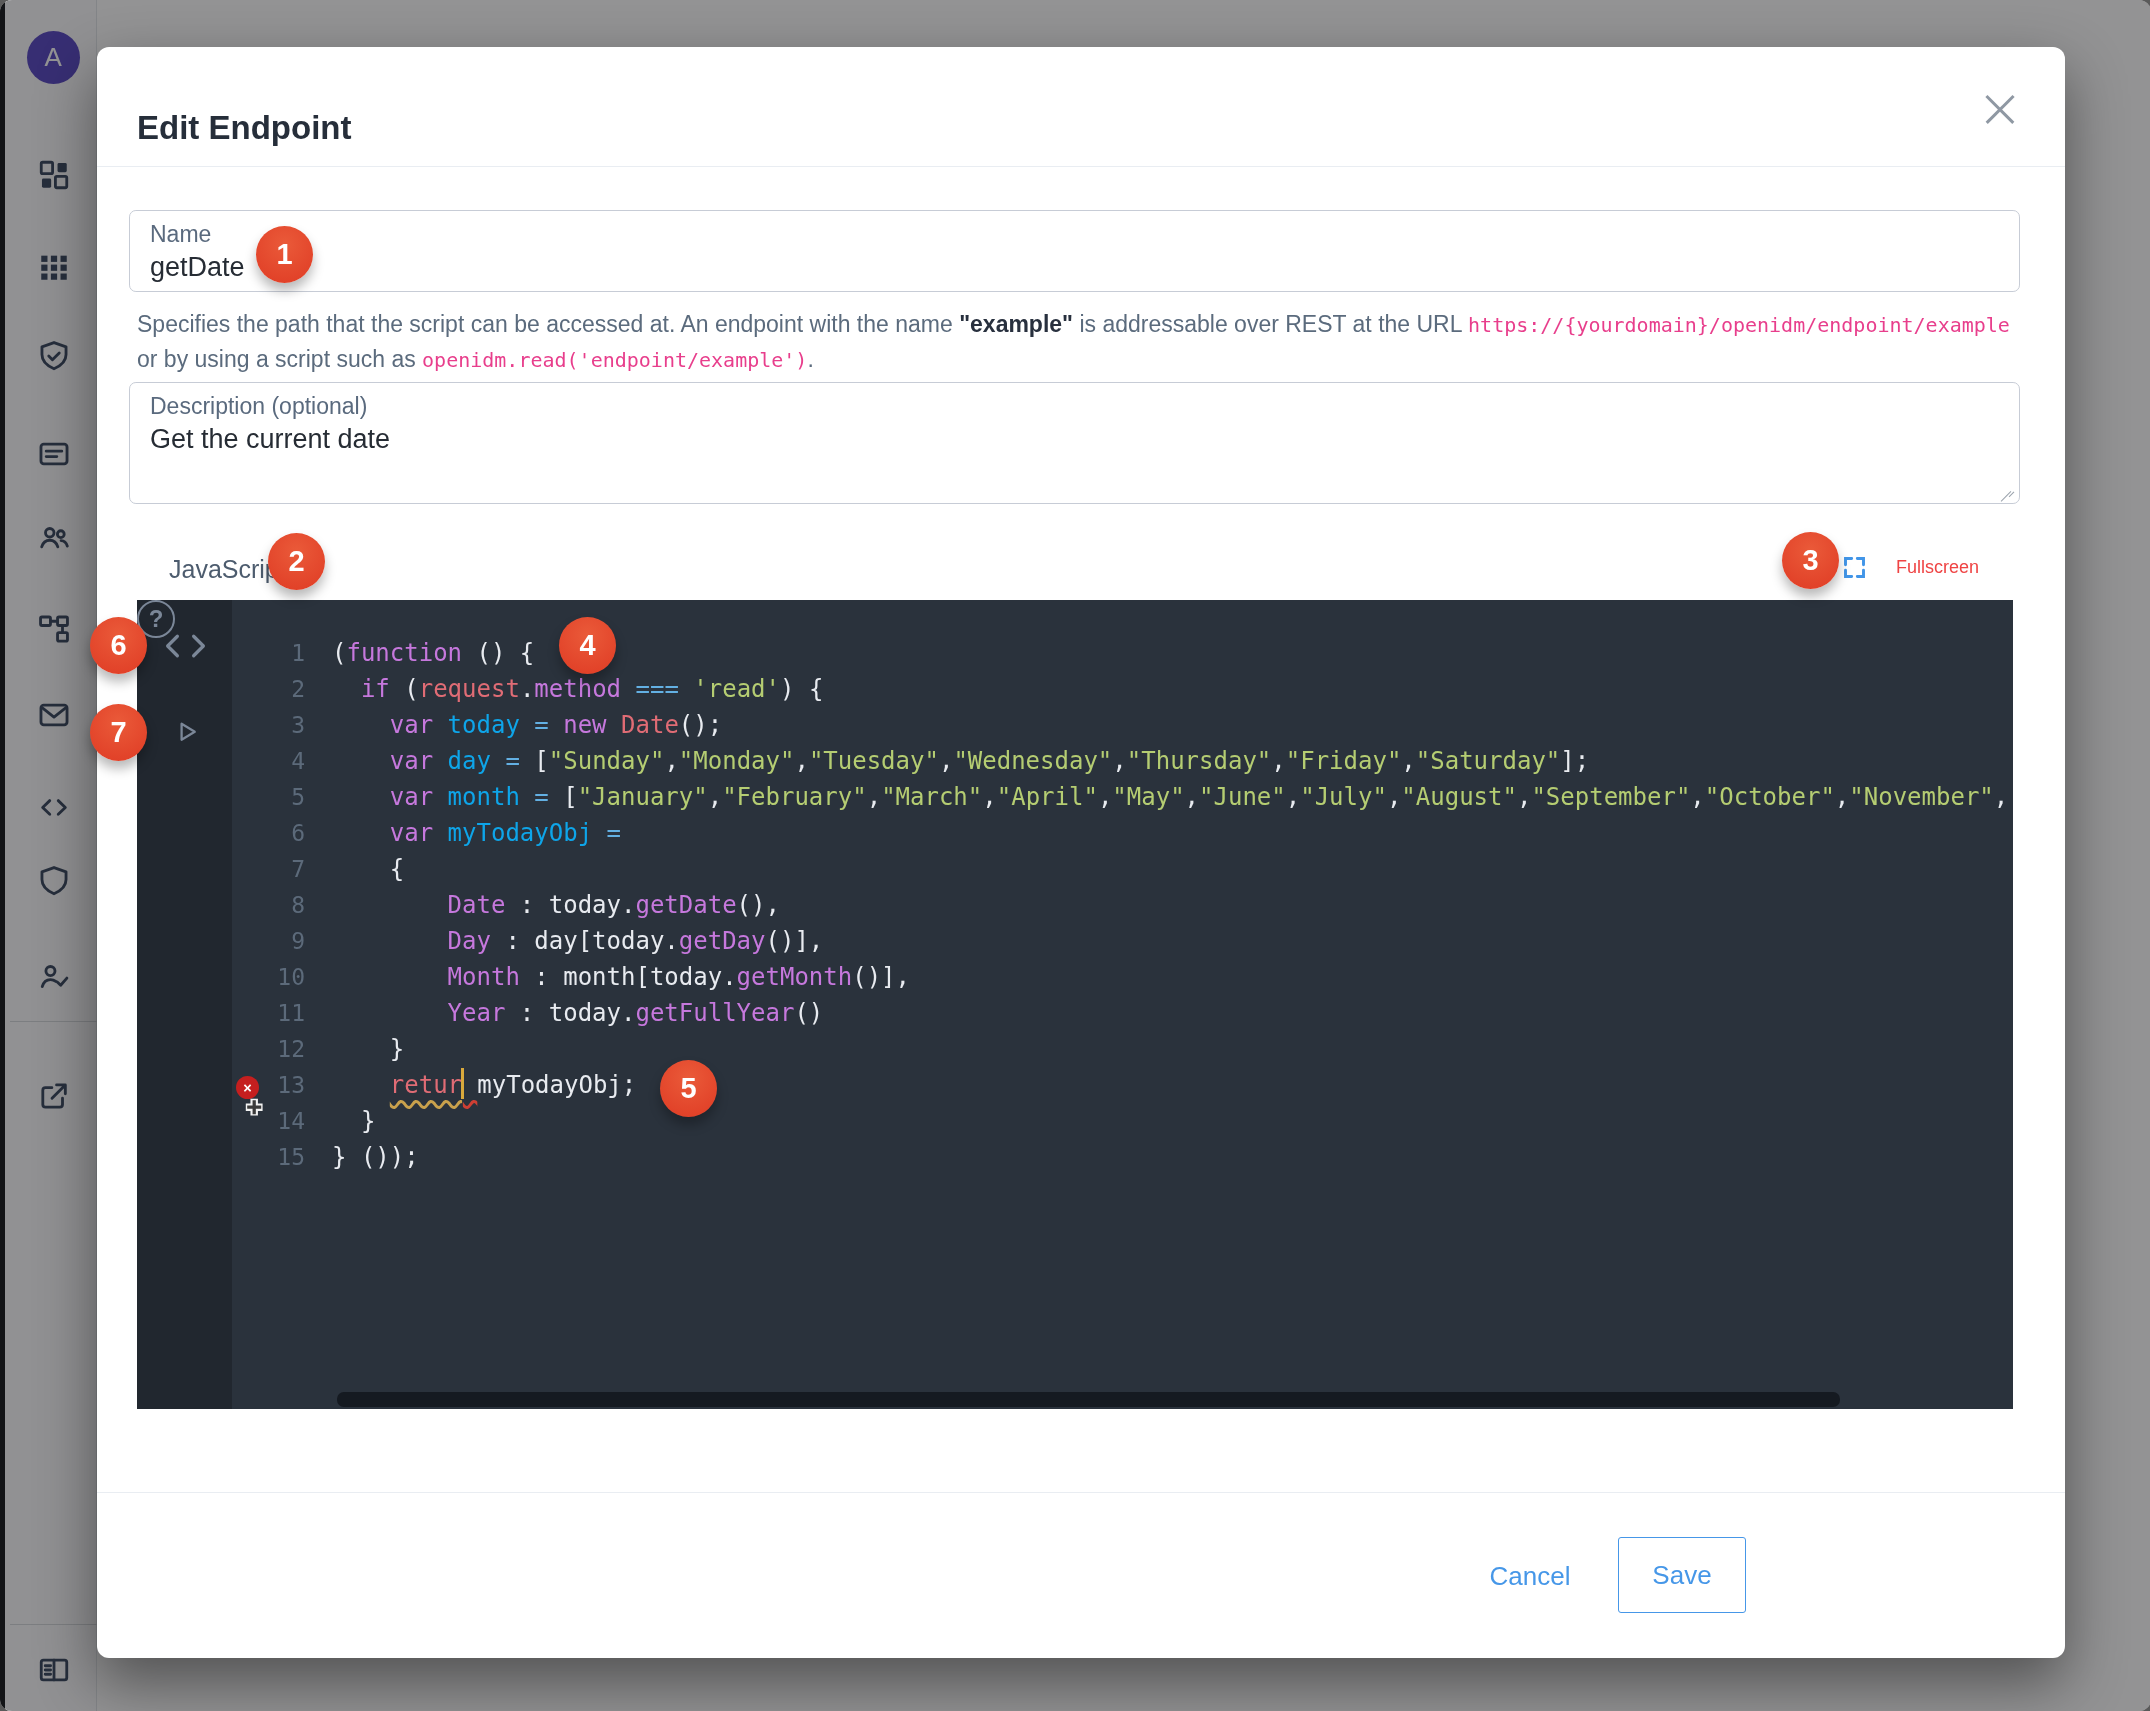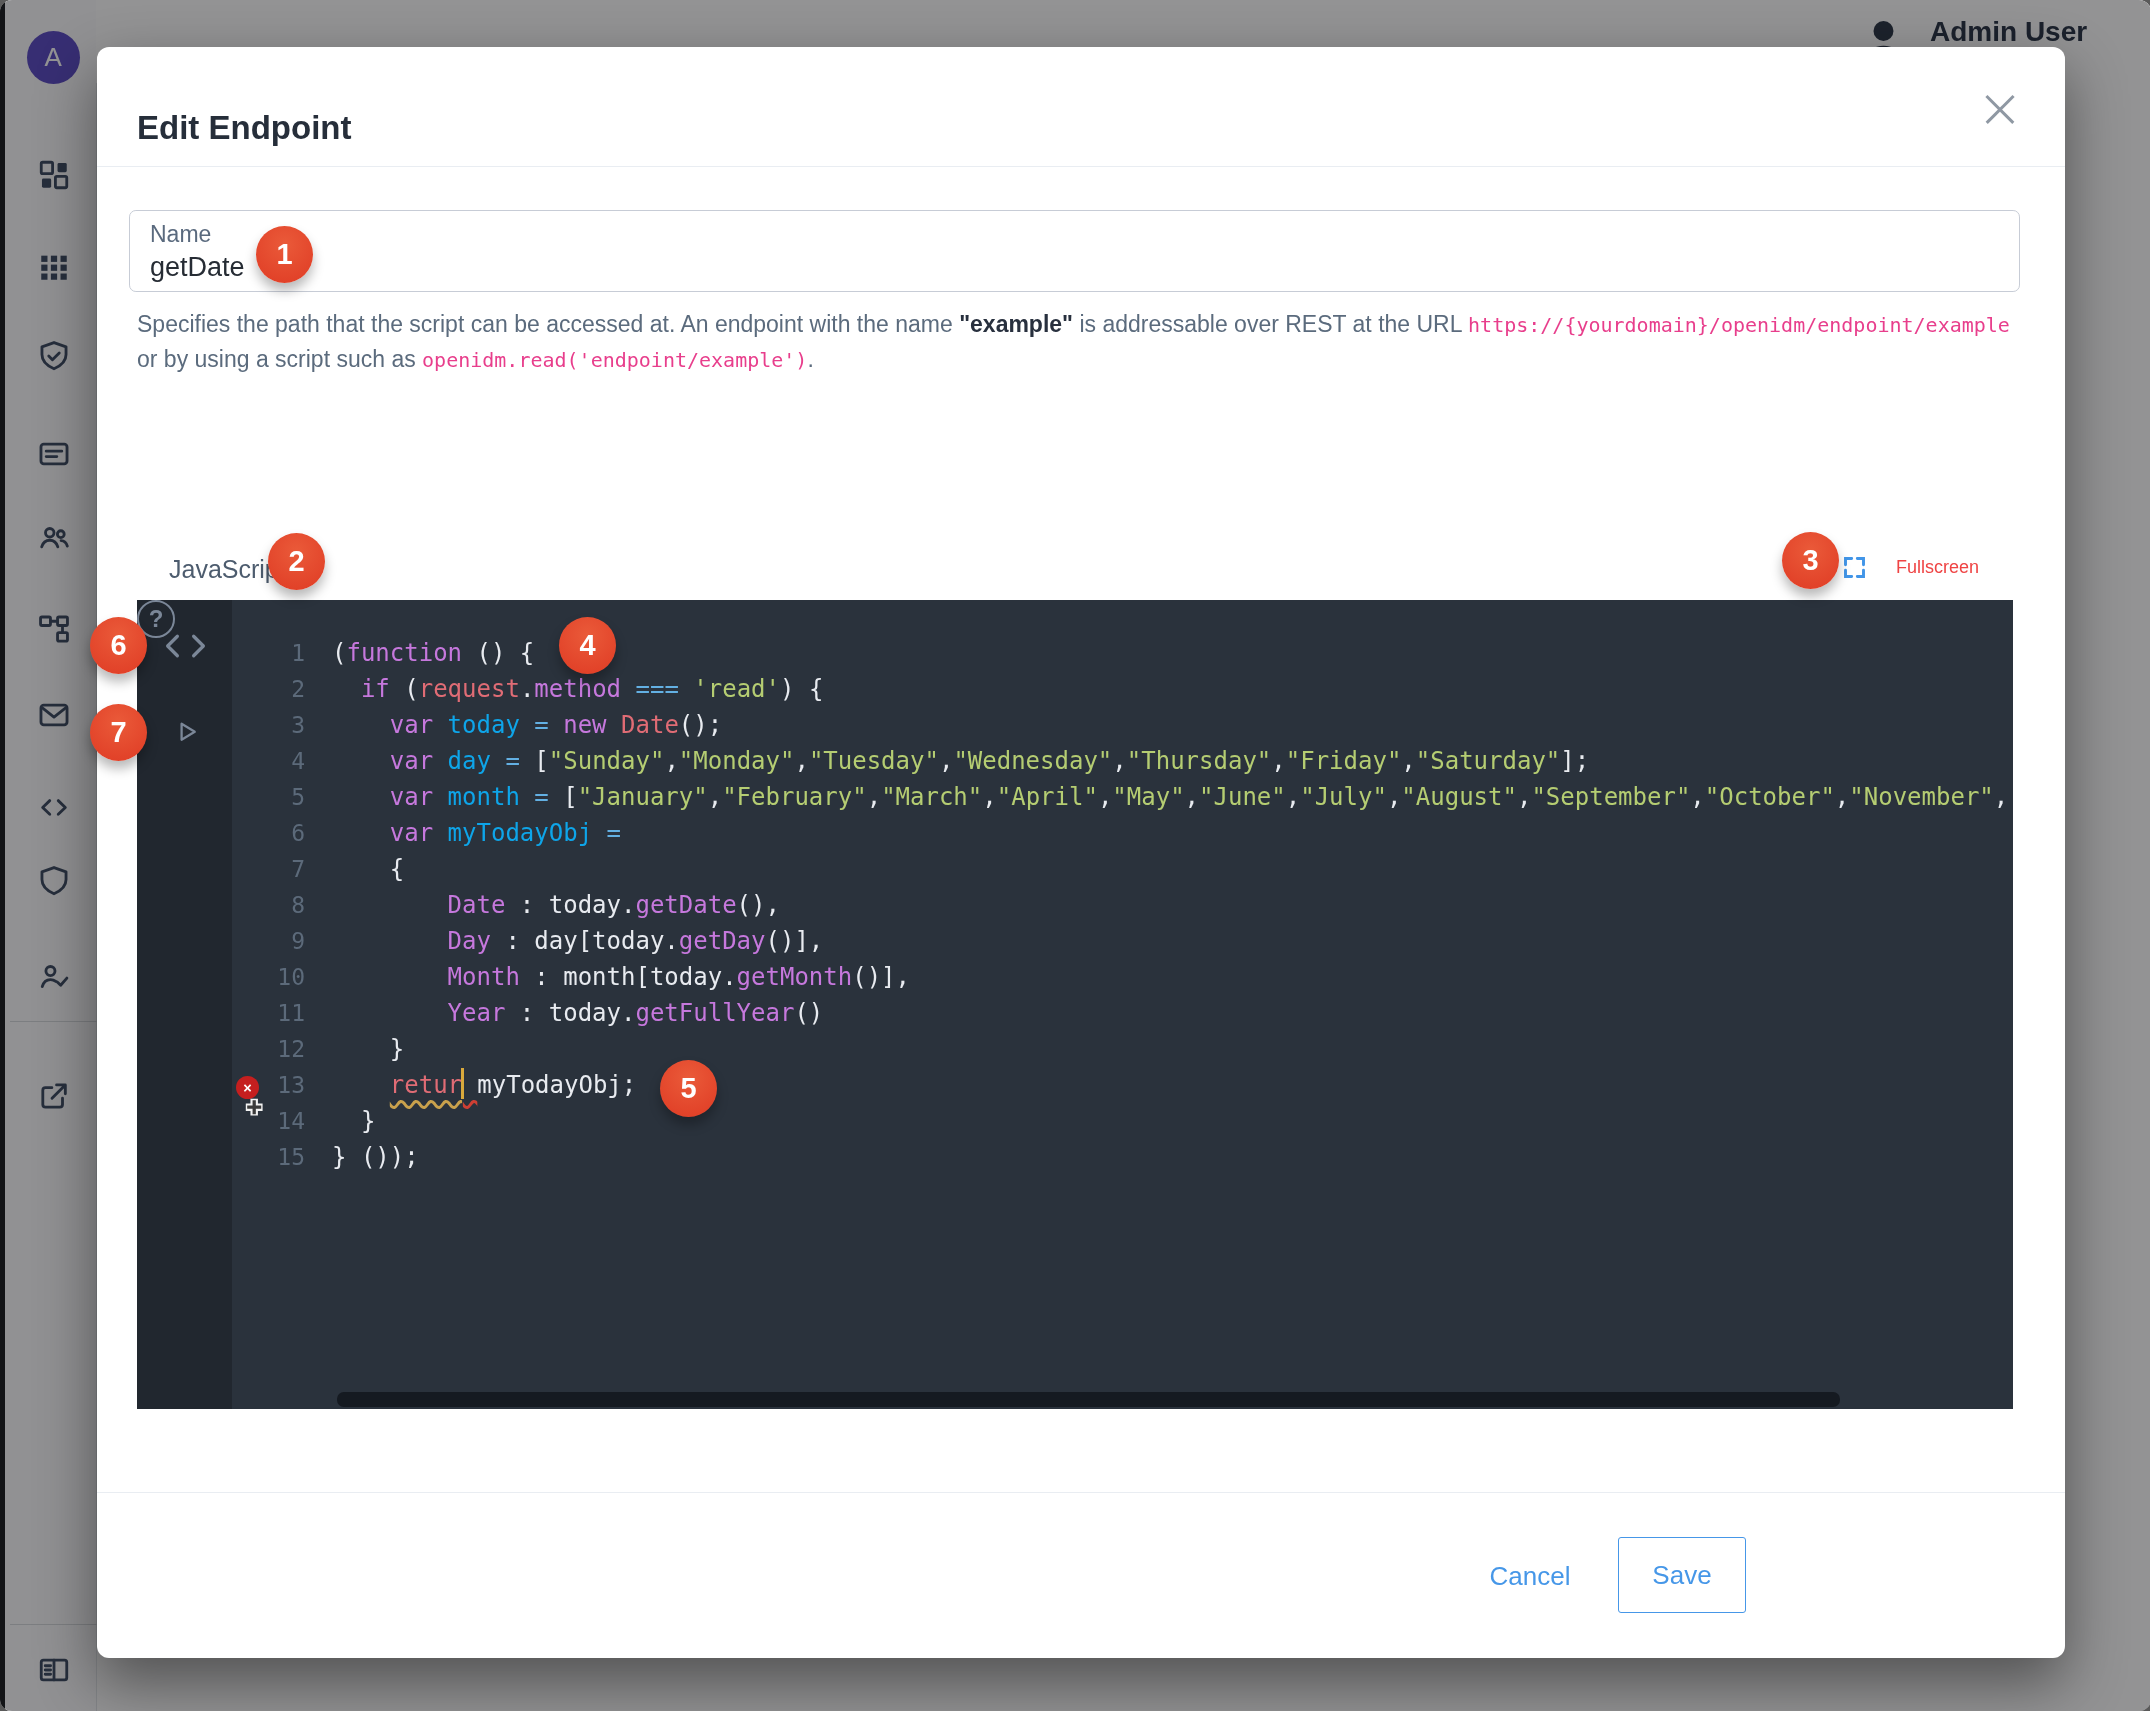--- a/index.html
+++ b/index.html
@@ -138,43 +138,40 @@
           <path d="M18 13.5V18a1.9 1.9 0 0 1-1.9 1.9H6A1.9 1.9 0 0 1 4.1 18V8A1.9 1.9 0 0 1 6 6.1h4.5"></path>
           <path d="M13.8 4.2H20v6.2M19.6 4.6l-9 9"></path>
         </svg></div>
     <div class="sb-div" style="top:1624px"></div>
     <div class="sb-ic" style="top:1653px"><svg viewBox="0 0 24 24">
           <rect x="3" y="5" width="18" height="14" rx="1.5"></rect>
           <path d="M12 5v14M5.8 9h3.8M5.8 12h3.8M5.8 15h3.8"></path>
         </svg></div>
   </div>
 
-  <div class="appheader">
-    <div class="admin-avatar"><svg viewBox="0 0 24 24">
-          <circle cx="12" cy="8" r="4.2" fill="#2b3647"></circle>
-          <path d="M3.5 20.5c1.3-4.2 4.5-6.3 8.5-6.3s7.2 2.1 8.5 6.3z" fill="#2b3647"></path>
-        </svg></div>
-    <div class="admin-name">Admin User</div>
-
-  </div>
 
   <div class="overlay"></div>
 
   <div class="modal">
     <div class="m-title">Edit Endpoint</div>
     <div class="m-close"></div>
     <div class="m-hdiv"></div>
 
     <div class="fbox name-box">
       <div class="flabel">Name</div>
       <div class="fvalue">getDate</div>
     </div>
 
     <div class="help"><span class="hp">Specifies the path that the script can be accessed at. An endpoint with the name </span><span class="hb">"example"</span><span class="hp"> is addressable over REST at the URL </span><span class="hc">https://{yourdomain}/openidm/endpoint/example</span><span class="hp"> or by using a script such as </span><span class="hc">openidm.read('endpoint/example')</span><span class="hp">.</span></div>
 
+    <div class="fbox desc-box">
+      <div class="flabel">Description (optional)</div>
+      <div class="fvalue">Get the current date</div>
+      <div class="resize-h"></div>
+    </div>
 
     <div class="js-label">JavaScript</div>
     <div class="fs-link">
       <svg viewBox="0 0 24 24">
           <path d="M4 9.5V4h5.5M14.5 4H20v5.5M20 14.5V20h-5.5M9.5 20H4v-5.5"></path>
         </svg>
       <span class="fs-text">Fullscreen</span>
     </div>
 
     <div class="editor">

